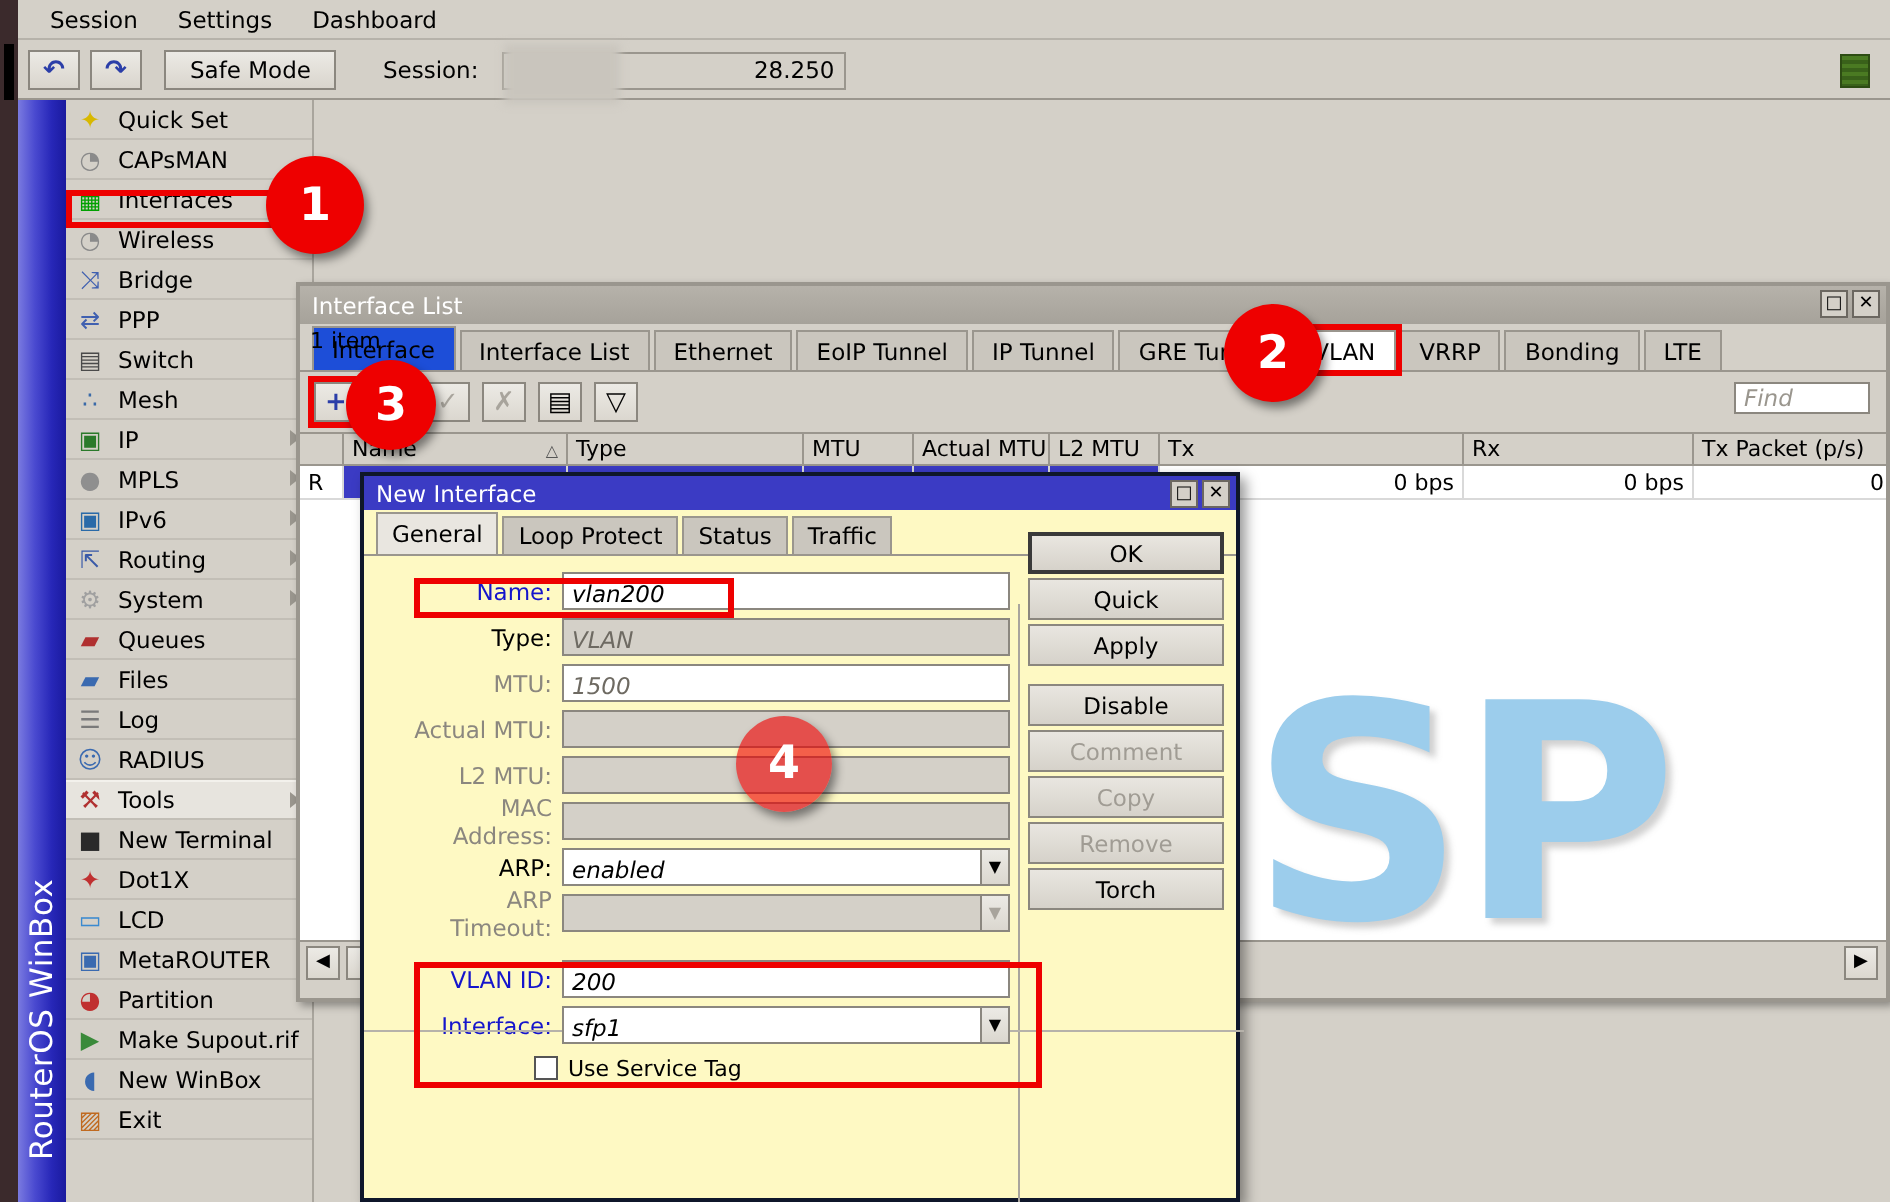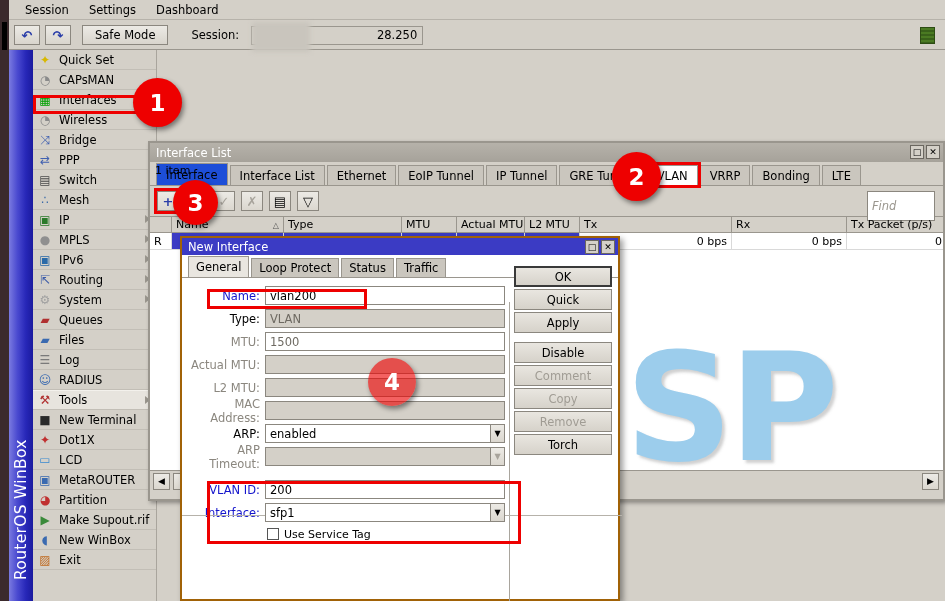--- a/index.html
+++ b/index.html
@@ -161,21 +161,21 @@
   .iftb-btn {
     width: 22px; height: 20px; border: 1px solid #8b877f;
     background: linear-gradient(#eceae5,#dbd7cf);
     display: flex; align-items: center; justify-content: center;
     font-size: 13px; cursor: pointer;
   }
   .iftb-btn.plus { color: #2b3ea8; font-weight: bold; outline: 3px solid #ee0000; position:relative; z-index:4;}
   .iftb-btn.dim { color: #a8a49c; }
   .find-box {
     position: absolute; right: 8px; top: 5px;
-    width: 68px; height: 30px; background: #fff;
+    width: 68px; height: 16px; background: #fff;
     border: 1px solid #8b877f;
     display: flex; align-items: center; padding-left: 4px;
     color: #9a968e; font-size: 11.5px; font-style: italic;
   }
   .tbl-head {
     display: flex; height: 17px; background: #d4d0c8;
     border-top: 1px solid #9a968e; border-bottom: 1px solid #9a968e;
   }
   .th {
     border-right: 1px solid #9a968e; font-size: 11px;
@@ -215,21 +215,21 @@
   }
   .wm-arc {
     position: absolute; border: 9px solid #9ccdec; border-radius: 50%;
     border-right-color: transparent; border-bottom-color: transparent;
     transform: rotate(45deg);
   }
 
   
   .ni-dialog {
     position: absolute; left: 180px; top: 236px; width: 440px; height: 365px;
-    background: #ffffff; border: 2px solid #a16207;
+    background: #fef9c3; border: 2px solid #0f172a;
     box-shadow: 3px 3px 6px rgba(0,0,0,0.4);
     z-index: 30;
   }
   .ni-title {
     height: 17px; background: #3b3bc4; color: #ffffff;
     display: flex; align-items: center; padding-left: 6px;
     font-size: 11.5px; position: relative;
   }
   .ni-tabs {
     height: 23px; display: flex; align-items: flex-end;
@@ -237,33 +237,33 @@
   }
   .ni-tab {
     height: 19px; padding: 0 7px; font-size: 11.5px;
     background: #cac6be; border: 1px solid #9a968e; border-bottom: none;
     display: flex; align-items: center; cursor: pointer;
   }
   .ni-tab.active { background: #e9e6e0; height: 21px; }
   .ni-body { position: relative; padding: 7px 0 0 0; }
   .frow {
     display: flex; align-items: center; height: 21px; margin-bottom: 2px;
-    padding-left: 3px;
+    padding-left: 19px;
   }
   .flabel {
     width: 80px; text-align: right; padding-right: 5px;
     font-size: 11.5px; color: #000;
   }
   .flabel.blue { color: #1515cc; }
   .flabel.dim { color: #8b877f; }
   .finput {
     flex: 1; margin-right: 9px; height: 19px;
     background: #ffffff; border: 1px solid #8b877f;
-    display: flex; align-items: center; padding-left: 4px;
-    font-size: 11.5px; position: relative;
+    display: flex; align-items: flex-end; padding-left: 4px;
+    font-size: 11.5px; position: relative; font-style: italic;
   }
   .finput.ro { background: #d4d0c8; }
   .finput.dim { background: #d4d0c8; color: #8b877f; }
   .finput.grey-txt { color: #6e6a62; }
   .spinner {
     position: absolute; right: -1px; top: -1px; width: 15px; height: 19px;
     border: 1px solid #8b877f; background: linear-gradient(#eceae5,#dbd7cf);
     display:flex; align-items:center; justify-content:center; font-size:8px;
     cursor: pointer;
   }

